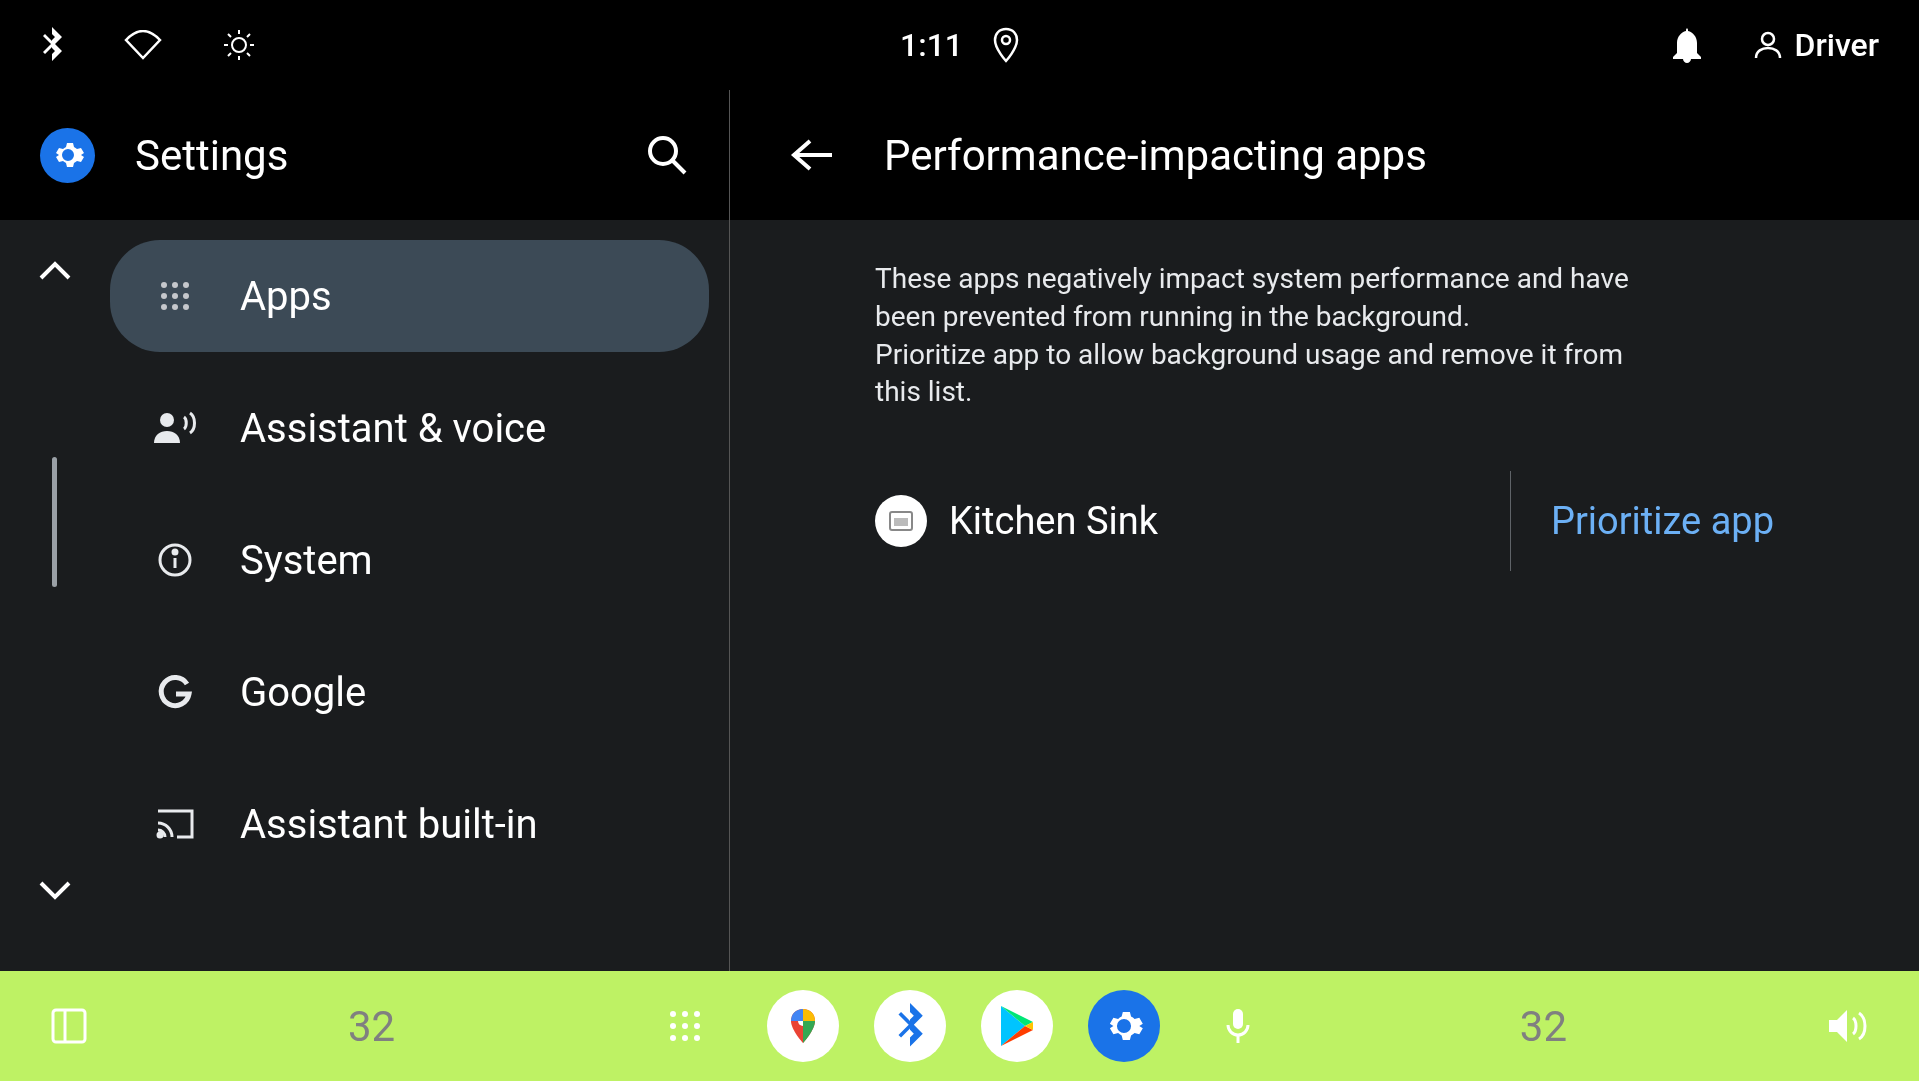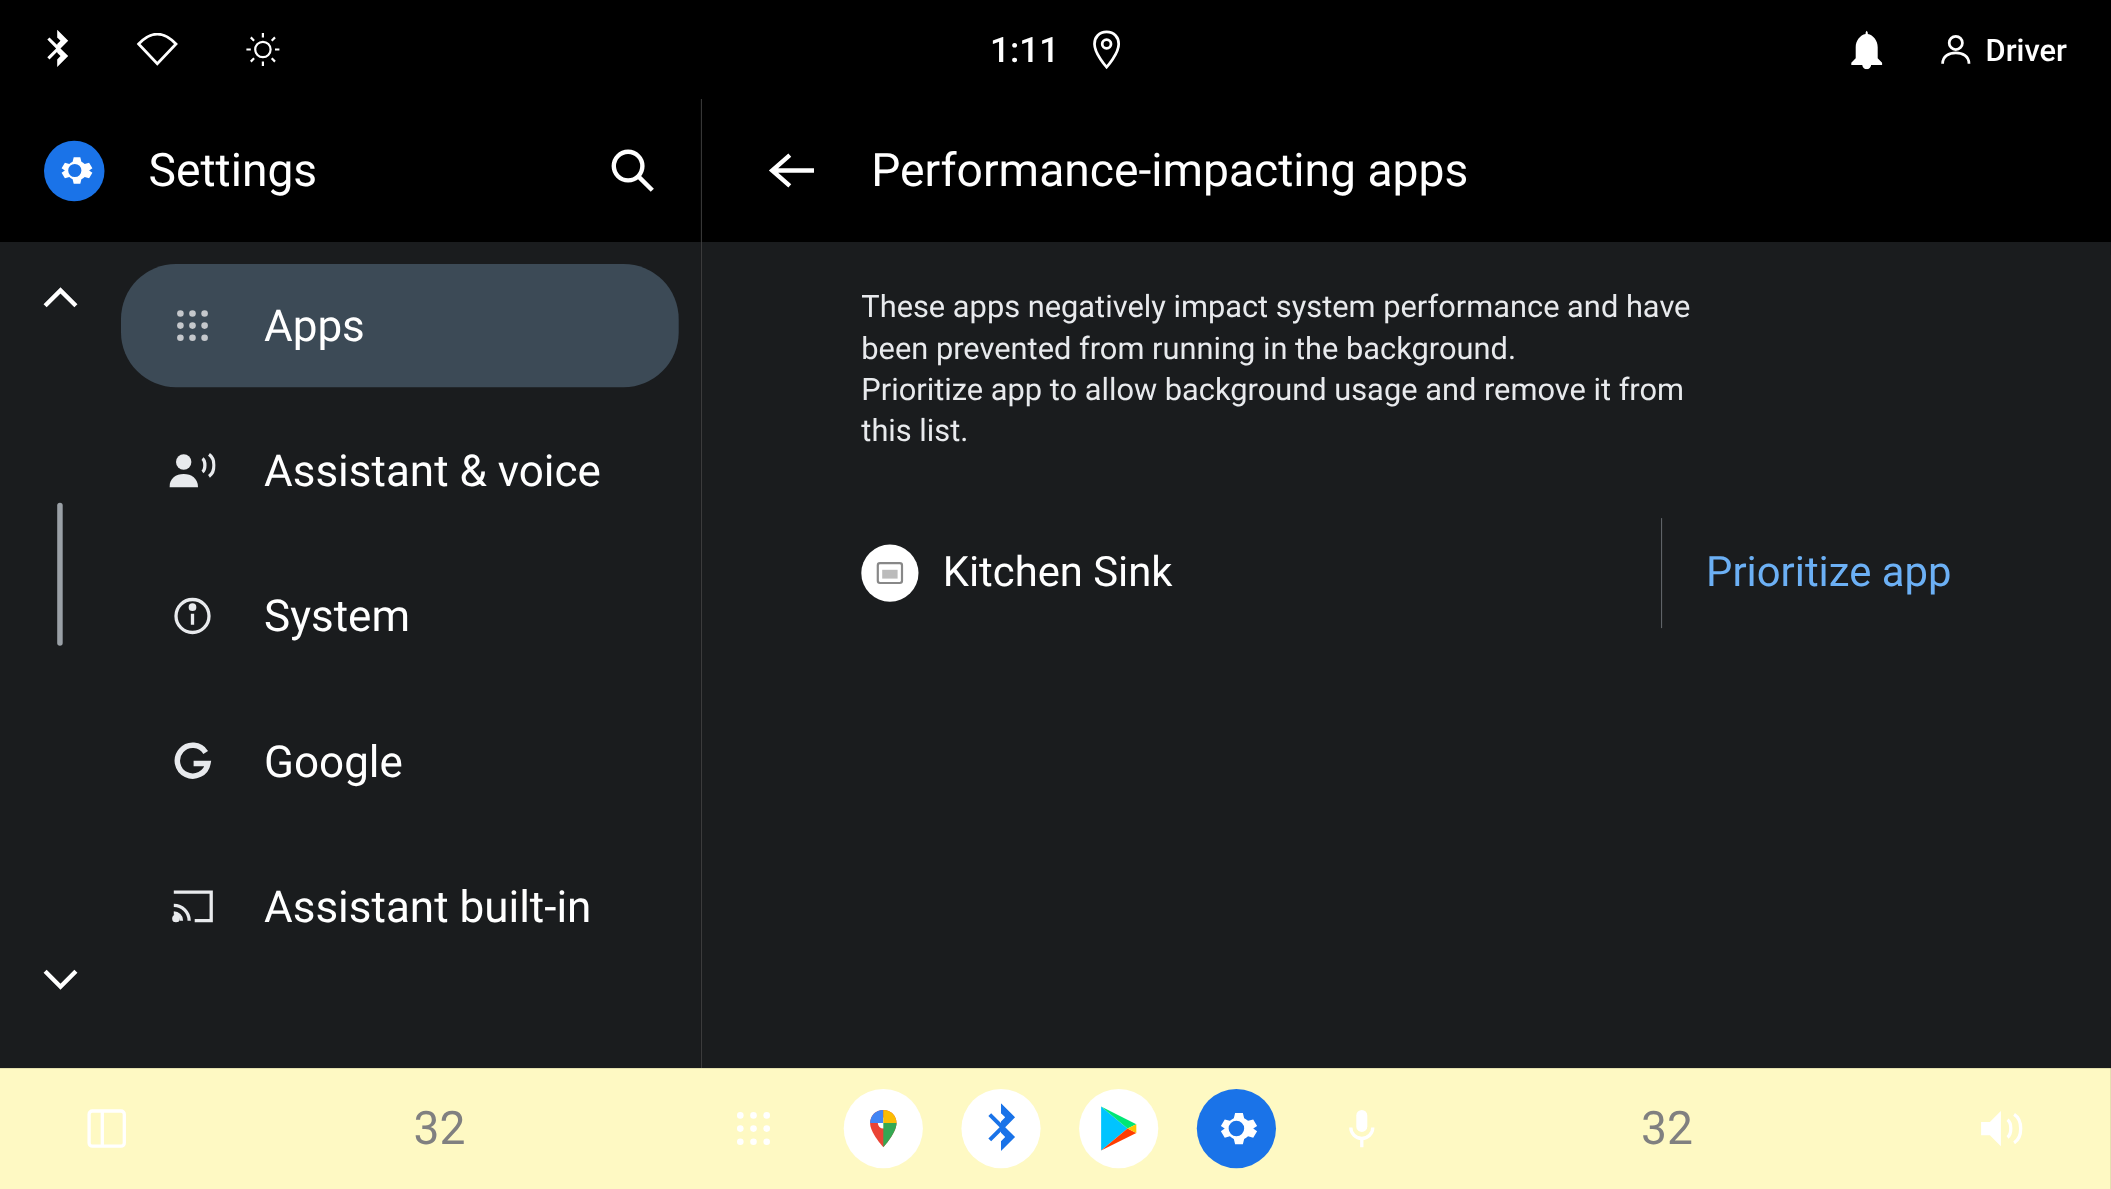--- a/index.html
+++ b/index.html
@@ -16,29 +16,29 @@
     height: 90px;
     display: flex;
     align-items: center;
     padding: 0 40px;
     font-size: 30px;
   }
   .status-left { display: flex; gap: 60px; align-items: center; flex:1; }
   .status-center { display: flex; gap: 30px; align-items: center; justify-content:center; flex:1; }
   .status-right { display: flex; gap: 50px; align-items: center; justify-content:flex-end; flex:1; }
   .status-center span { font-size: 32px; font-weight: 500; }
-  .user { display:flex; align-items:center; gap:12px; font-size:28px; font-weight:500; }
+  .user { display:flex; align-items:center; gap:12px; font-size:32px; font-weight:500; }
 
   .main-content {
     flex: 1;
     display: flex;
     height: 840px;
   }
   .sidebar {
-    width: 638px;
+    width: 730px;
     display: flex;
     border-right: 1px solid #555;
     flex-direction: column;
   }
   .sidebar-header {
     display: flex;
     align-items: center;
     padding: 25px 40px 25px 40px;
     gap: 40px;
     height: 130px;
@@ -116,24 +116,24 @@
   .app-icon {
     width: 52px; height: 52px; border-radius: 50%;
     background: #fff; display:flex; align-items:center; justify-content:center;
   }
   .app-name { font-size: 38px; font-weight: 400; }
   .divider-v { width: 1px; height: 100px; background: #5f6368; margin: 0 40px; }
   .prioritize { color:#6cb0f5; font-size: 38px; font-weight:400; cursor:pointer; }
 
   .bottom-bar {
     height: 110px;
-    background:#fef9c3;
-    display:flex;
-    align-items:center;
-    padding: 0 78px;
+    background:#bef264;
+    display:flex;
+    align-items:center;
+    padding: 0 50px;
   }
   .bb-left { display:flex; align-items:center; gap:260px; flex:1; }
   .temp { color:#808080; font-size: 42px; font-weight:400; }
   .dock {
     display:flex;
     align-items:center;
     gap: 35px;
   }
   .dock-icon {
     width: 72px; height:72px; border-radius:50%;

